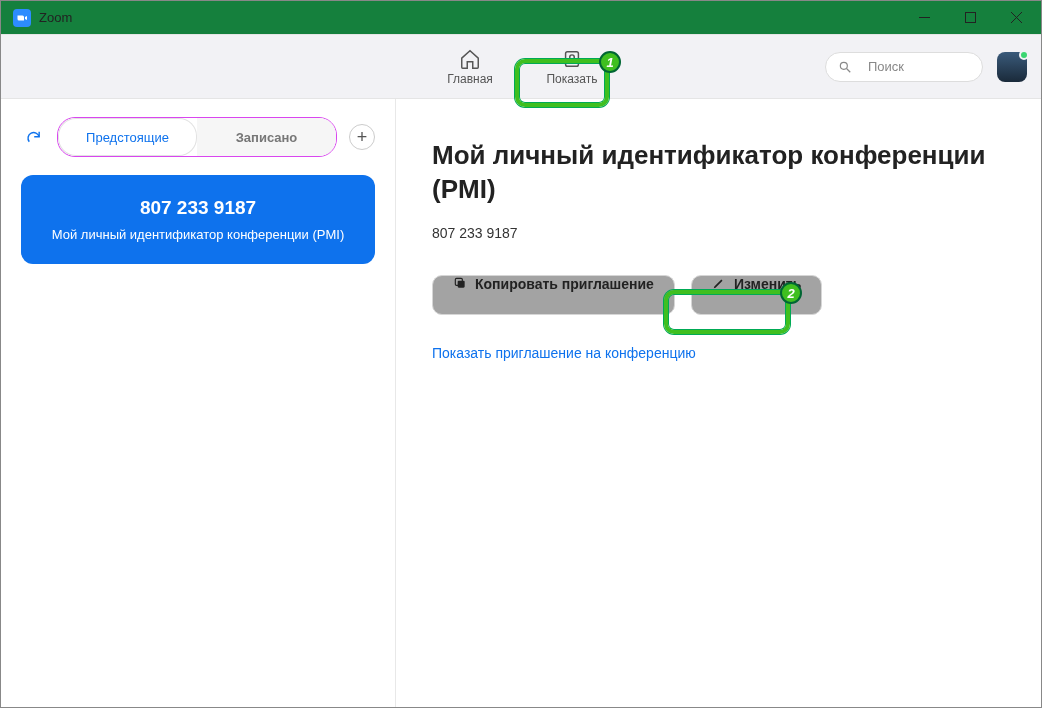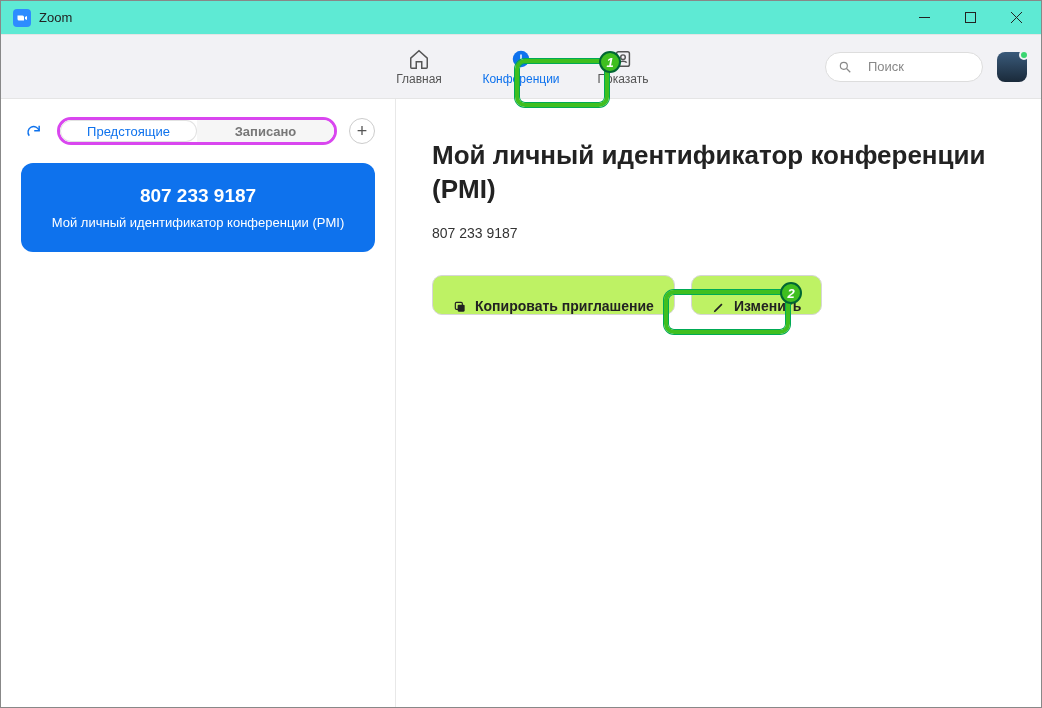--- a/index.html
+++ b/index.html
@@ -20,21 +20,21 @@
     flex-direction: column;
     position: relative;
   }
   
   .titlebar {
     height: 34px;
     display: flex;
     align-items: center;
     padding: 0 2px 0 12px;
     border-bottom: 1px solid #e5e5e5;
-    background: #5eead4;
+    background: #15803d;
   }
   .titlebar .app-icon {
     width: 18px; height: 18px;
     background: #2d8cff;
     border-radius: 4px;
     display: flex;
     align-items: center;
     justify-content: center;
     margin-right: 8px;
   }
@@ -130,23 +130,23 @@
   }
   .refresh-btn {
     width: 24px; height: 24px;
     display:flex;align-items:center;justify-content:center;
     color:#0e72ed; cursor:pointer;
   }
   .refresh-btn svg{width:17px;height:17px;stroke:currentColor;fill:none;stroke-width:2;}
   .seg {
     flex: 1;
     display: flex;
-    border: 3px solid #d946ef;
+    border: 1px solid #d946ef;
     border-radius: 18px;
-    height: 28px;
+    height: 40px;
     overflow: hidden;
     justify-content: space-between;
   }
   .seg .seg-btn {
     flex:1;
     display:flex;align-items:center;justify-content:center;
     font-size:13px;
     color:#777;
     cursor:pointer;
     background:#f6f6f6;
@@ -185,23 +185,23 @@
     color:#222;
     line-height:1.3;
     margin-bottom:18px;
   }
   .main .pmi-num{font-size:14px;color:#333;margin-bottom:34px;}
   .btn-row{display:flex;gap:16px;margin-bottom:30px;}
   .btn{
     height:40px;
     border:1px solid #d6d6d6;
     border-radius:10px;
-    background:#bef264;
+    background:#a3a3a3;
     padding:0 20px;
-    display:flex;align-items:flex-end;gap:8px;
+    display:flex;align-items:flex-start;gap:8px;
     font-size:14px;font-weight:600;color:#222;
     cursor:pointer;
   }
   .btn svg{width:14px;height:14px;fill:#222;}
   .link{color:#0e72ed;font-size:14px;cursor:pointer;}
   
   .hl{
     position:absolute;
     border:4px solid #3fbf1f;
     border-radius:10px;
@@ -254,29 +254,20 @@
   <div class="topnav">
     <div class="nav-center">
       <div class="nav-item">
         <span class="nav-icon">
             <svg viewBox="0 0 24 24">
               <path d="M3 11l9-8 9 8v10a1 1 0 01-1 1h-5v-7h-6v7H4a1 1 0 01-1-1V11z"></path>
             </svg>
           </span>
         <span class="nav-label">Главная</span>
       </div>
-      <div class="nav-item active">
-        <span class="nav-icon">
-            <svg class="filled" viewBox="0 0 24 24">
-              <circle cx="12" cy="12" r="9"></circle>
-              <path d="M12 7v5l3 2" stroke="#fff" stroke-width="1.6" fill="none"></path>
-            </svg>
-          </span>
-        <span class="nav-label">Конференции</span>
-      </div>
       <div class="nav-item">
         <span class="nav-icon">
             <svg viewBox="0 0 24 24">
               <rect x="5" y="4" width="14" height="16" rx="2"></rect>
               <circle cx="12" cy="10" r="2.5"></circle>
               <path d="M8 16c1-2 7-2 8 0"></path>
             </svg>
           </span>
         <span class="nav-label">Показать</span>
       </div>
@@ -329,20 +320,21 @@
             </svg>
           <span>Копировать приглашение</span>
         </button>
         <button class="btn">
           <svg viewBox="0 0 24 24">
               <path d="M3 21l3-1 12-12-2-2L4 18l-1 3zM15 5l4 4"></path>
             </svg>
           <span>Изменить</span>
         </button>
       </div>
+      <div class="link">Показать приглашение на конференцию</div>
     </div>
   </div>
 
   <div class="hl" style="left:514px; top:58px; width:94px; height:48px;"></div>
   <div class="hl-badge" style="left:598px; top:50px;">1</div>
 
   <div class="hl" style="left:663px; top:289px; width:126px; height:44px;"></div>
   <div class="hl-badge" style="left:779px; top:281px;">2</div>
 
 </div>

